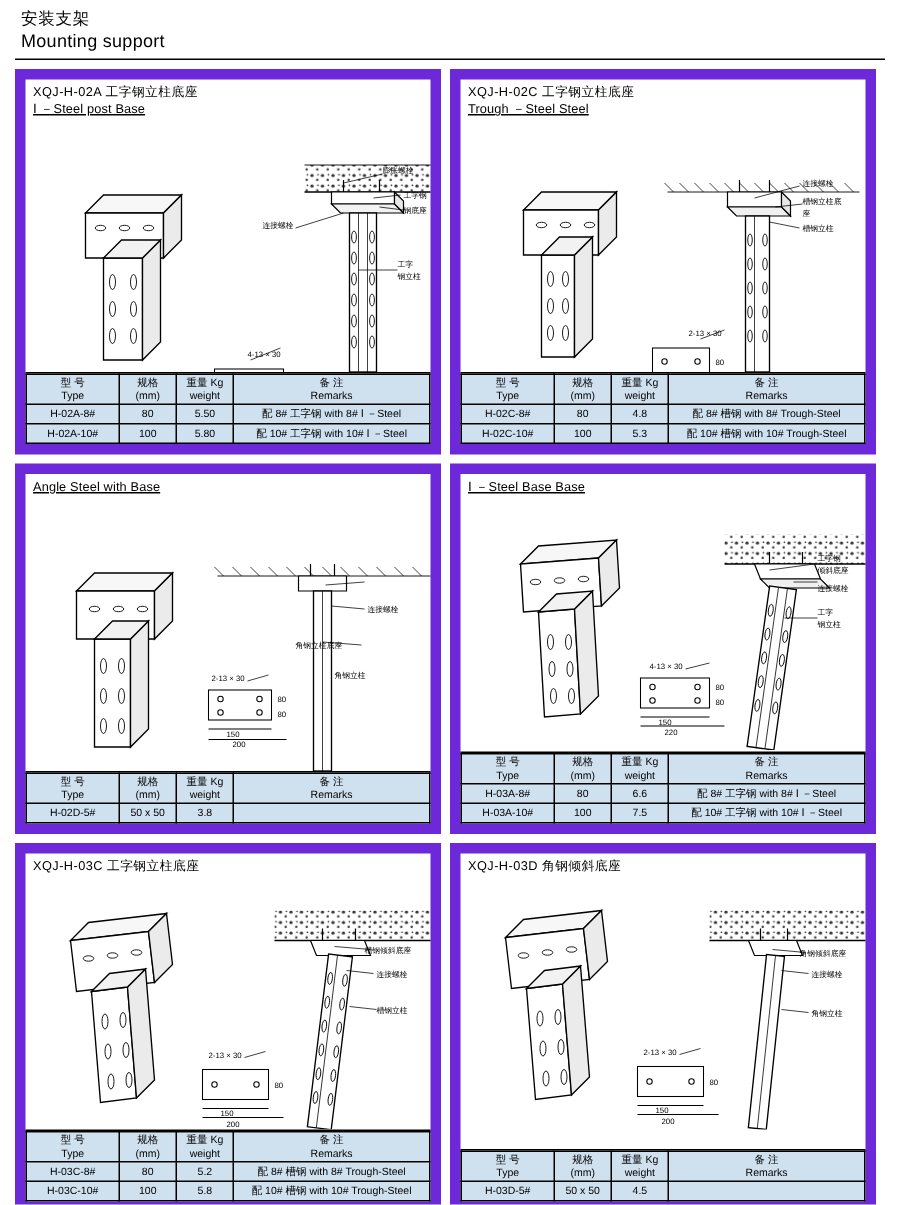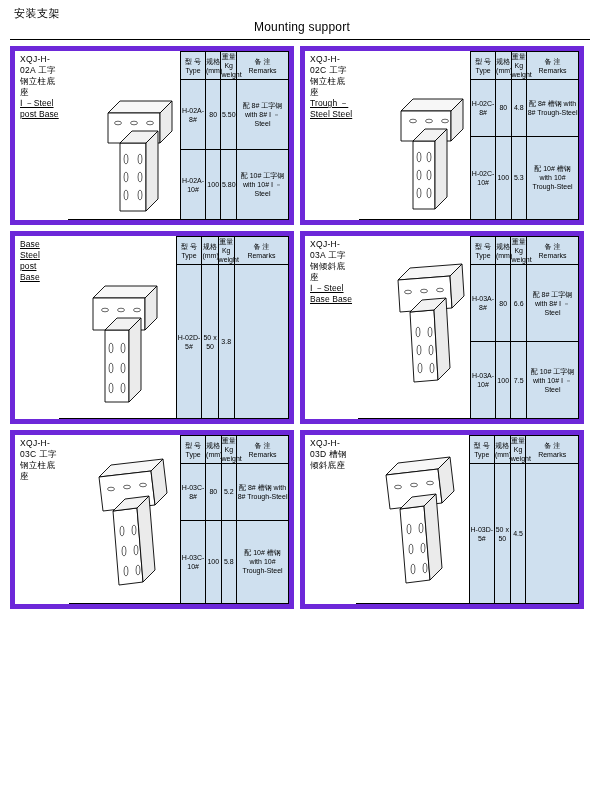--- a/index.html
+++ b/index.html
@@ -28,38 +28,37 @@
   }
   .page-header .cn {
     font-size: 11px;
     line-height: 14px;
     letter-spacing: 0.5px;
   }
   .page-header .en {
     font-size: 12px;
     line-height: 15px;
     letter-spacing: 0.2px;
-    text-align: center;
   }
   .header-rule {
     border-bottom: 1px solid #000;
     margin: 2px 0 6px 0;
   }
   
   .grid {
     display: flex;
     flex-wrap: wrap;
     gap: 6px 6px;
   }
   .panel {
     width: 284px;
-    border: 5px solid #6d28d9;
+    border: 7px solid #6d28d9;
     box-sizing: border-box;
     display: flex;
-    flex-direction: row;
+    flex-direction: column;
     background: #fff;
   }
   .panel-title {
     padding: 3px 5px 2px 5px;
     font-size: 8.5px;
     line-height: 11px;
   }
   .panel-title .t-cn { letter-spacing: .3px; }
   .panel-title .t-en { letter-spacing: .1px; text-decoration: underline; }
   .drawing {
@@ -372,21 +371,21 @@
             <td>100</td>
             <td>5.3</td>
             <td class="rem-cell">配 10# 槽钢 with 10# Trough-Steel</td>
           </tr>
         </tbody>
       </table>
     </div>
 
     <div class="panel">
       <div class="panel-title">
-        <div class="t-en">Base Steel post Base</div>
+        <div class="t-en">Angle Steel with Base</div>
       </div>
       <div class="drawing">
         <svg width="282" height="182" viewBox="0 0 282 182">
 
           <line x1="128" y1="52" x2="272" y2="52" stroke="#000" stroke-width="0.6"></line>
           <g stroke="#000" stroke-width="0.5">
             <line x1="132" y1="52" x2="126" y2="46"></line>
               <line x1="144" y1="52" x2="138" y2="46"></line>
             <line x1="156" y1="52" x2="150" y2="46"></line>
               <line x1="168" y1="52" x2="162" y2="46"></line>
@@ -481,21 +480,20 @@
             <td>50 x 50</td>
             <td>3.8</td>
             <td class="rem-cell"></td>
           </tr>
         </tbody>
       </table>
     </div>
 
     <div class="panel">
       <div class="panel-title">
-        <div class="t-cn">XQJ-H-03A 工字钢倾斜底座</div>
         <div class="t-en">Ⅰ －Steel Base Base</div>
       </div>
       <div class="drawing">
         <svg width="282" height="168" viewBox="0 0 282 168">
           <defs>
             <pattern id="conc2" width="7" height="7" patternUnits="userSpaceOnUse">
               <circle cx="2" cy="2" r="1.1" fill="#333"></circle>
               <circle cx="5.5" cy="5" r="0.8" fill="#333"></circle>
               <circle cx="6" cy="1.5" r="0.6" fill="#333"></circle>
             </pattern>
@@ -725,21 +723,21 @@
             <td>100</td>
             <td>5.8</td>
             <td class="rem-cell">配 10# 槽钢  with 10# Trough-Steel</td>
           </tr>
         </tbody>
       </table>
     </div>
 
     <div class="panel">
       <div class="panel-title">
-        <div class="t-cn">XQJ-H-03D 槽钢倾斜底座</div>
+        <div class="t-cn">XQJ-H-03D 角钢倾斜底座</div>
       </div>
       <div class="drawing">
         <svg width="282" height="168" viewBox="0 0 282 168">
           <defs>
             <pattern id="conc4" width="7" height="7" patternUnits="userSpaceOnUse">
               <circle cx="2" cy="2" r="1.1" fill="#333"></circle>
               <circle cx="5.5" cy="5" r="0.8" fill="#333"></circle>
               <circle cx="6" cy="1.5" r="0.6" fill="#333"></circle>
             </pattern>
           </defs>

